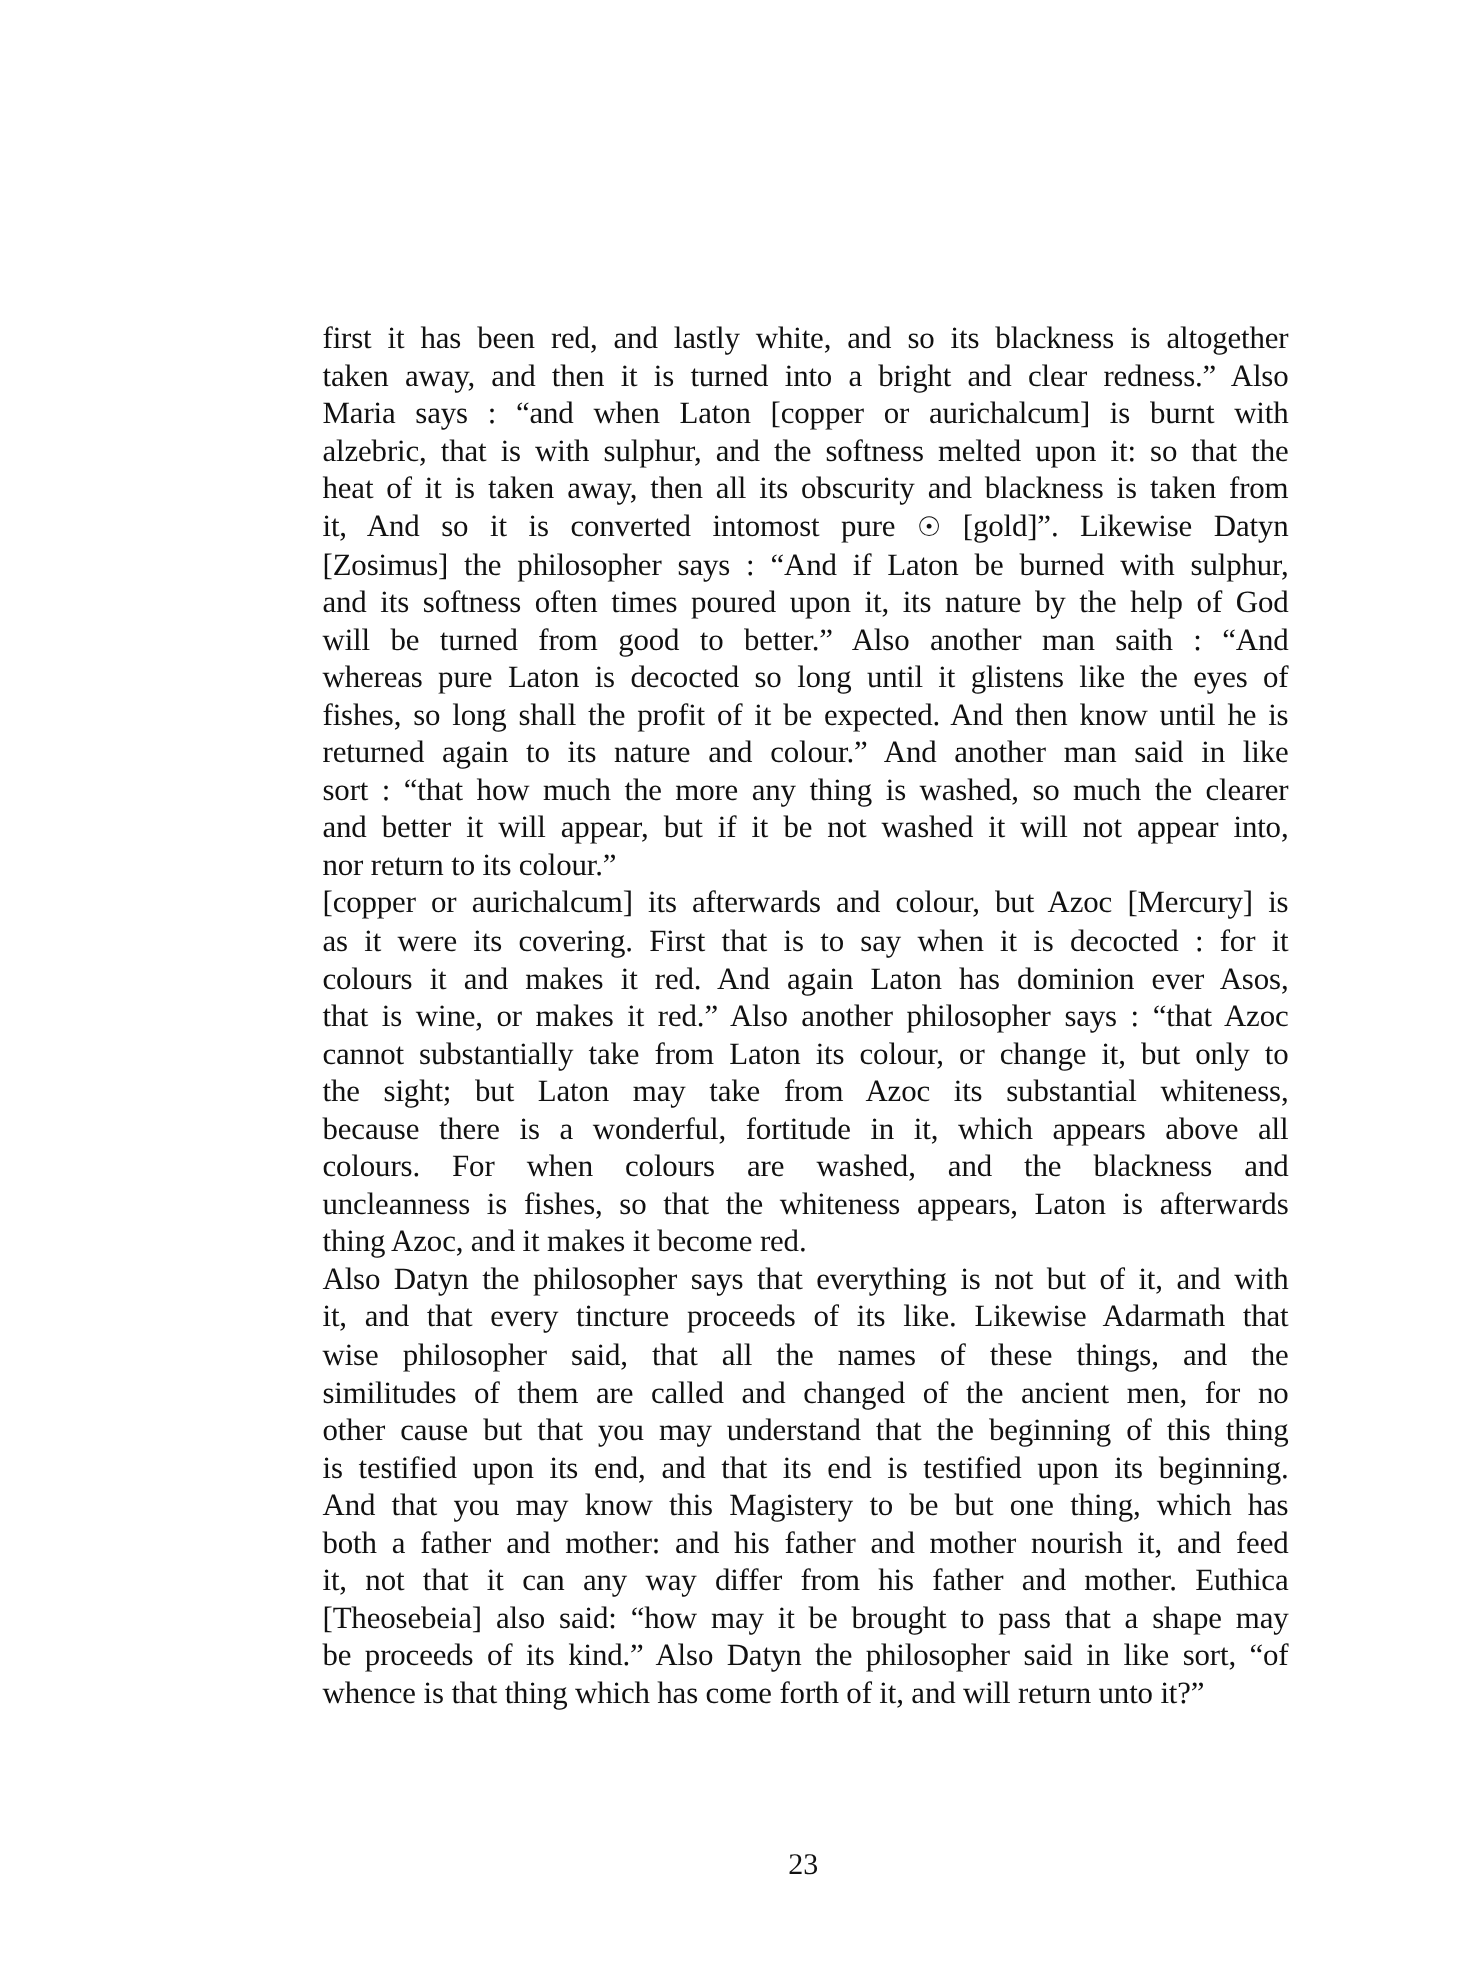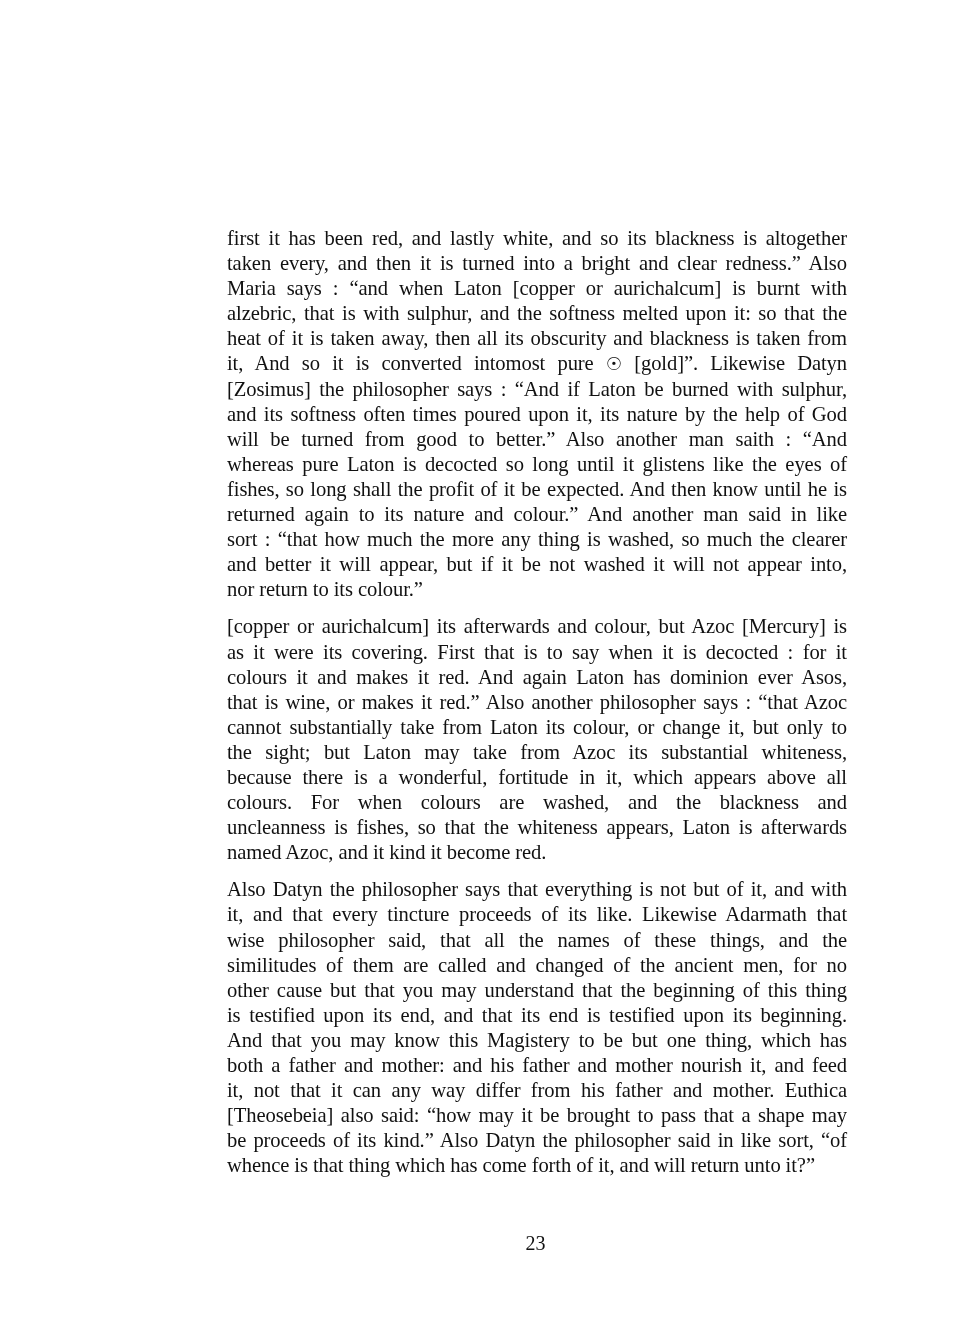--- a/index.html
+++ b/index.html
@@ -19,21 +19,21 @@
       position: absolute;
       left: 215px;
       top: 214px;
       width: 644px;
       font-size: 20.6px;
       line-height: 25.1px;
       text-align: justify;
       letter-spacing: -0.1px;
     }
     .para {
-      margin: 12px;
+      margin: 0;
       text-align: justify;
     }
     .line {
       display: block;
       text-align: justify;
       text-align-last: justify;
       white-space: nowrap;
       height: 25.1px;
     }
     .line.last {
@@ -53,21 +53,21 @@
       font-size: 18px;
       font-weight: bold;
     }
   </style>
 </head>
 <body>
 
 <div class="page-body">
   <div class="para">
       <span class="line">first it has been red, and lastly white, and so its blackness is altogether</span>
-      <span class="line">taken every, and then it is turned into a bright and clear redness.” Also</span>
+      <span class="line">taken away, and then it is turned into a bright and clear redness.” Also</span>
       <span class="line">Maria says : “and when Laton [copper  or aurichalcum] is burnt with</span>
       <span class="line">alzebric, that is with sulphur, and the softness melted upon it: so that the</span>
       <span class="line">heat of it is taken away, then all its obscurity and blackness is taken from</span>
       <span class="line">it, And so it is converted intomost pure <span class="gold-symbol">☉</span> [gold]”. Likewise Datyn</span>
       <span class="line">[Zosimus] the philosopher says : “And if Laton be burned with sulphur,</span>
       <span class="line">and its softness often times poured upon it, its nature by the help of God</span>
       <span class="line">will be turned from good to better.” Also another man saith : “And</span>
       <span class="line">whereas pure Laton is decocted so long until it  glistens like the eyes of</span>
       <span class="line">fishes, so long shall the profit of it be expected. And then know until he is</span>
       <span class="line">returned again to its nature and colour.” And another man said in like</span>
@@ -78,21 +78,21 @@
   <div class="para">
       <span class="line">[copper or aurichalcum]  its afterwards and colour, but Azoc [Mercury] is</span>
       <span class="line">as it were its covering. First that is to say when it is decocted : for it</span>
       <span class="line">colours it and makes it red. And again Laton has dominion ever Asos,</span>
       <span class="line">that is wine, or makes it red.” Also another philosopher says : “that Azoc</span>
       <span class="line">cannot substantially take from Laton its colour, or change it, but only to</span>
       <span class="line">the sight; but Laton may take from Azoc its substantial whiteness,</span>
       <span class="line">because there is a wonderful, fortitude in it, which appears above all</span>
       <span class="line">colours. For when colours are washed, and the blackness and</span>
       <span class="line">uncleanness is fishes, so that the whiteness appears, Laton is afterwards</span>
-      <span class="line last">named Azoc, and it kind it become red.</span>
+      <span class="line last">thing Azoc, and it makes it become red.</span>
     </div>
   <div class="para">
       <span class="line">Also Datyn the philosopher says  that everything is not but of it, and with</span>
       <span class="line">it, and that every tincture proceeds of its like. Likewise Adarmath that</span>
       <span class="line">wise philosopher said, that all the names of these things, and the</span>
       <span class="line">similitudes of them are called and changed of the ancient men, for no</span>
       <span class="line">other cause but that you may understand that the beginning of this thing</span>
       <span class="line">is testified upon its end, and that its end is testified upon its beginning.</span>
       <span class="line">And that you may know this Magistery to be but one thing, which has</span>
       <span class="line">both a father and mother: and his father and mother nourish it, and feed</span>

